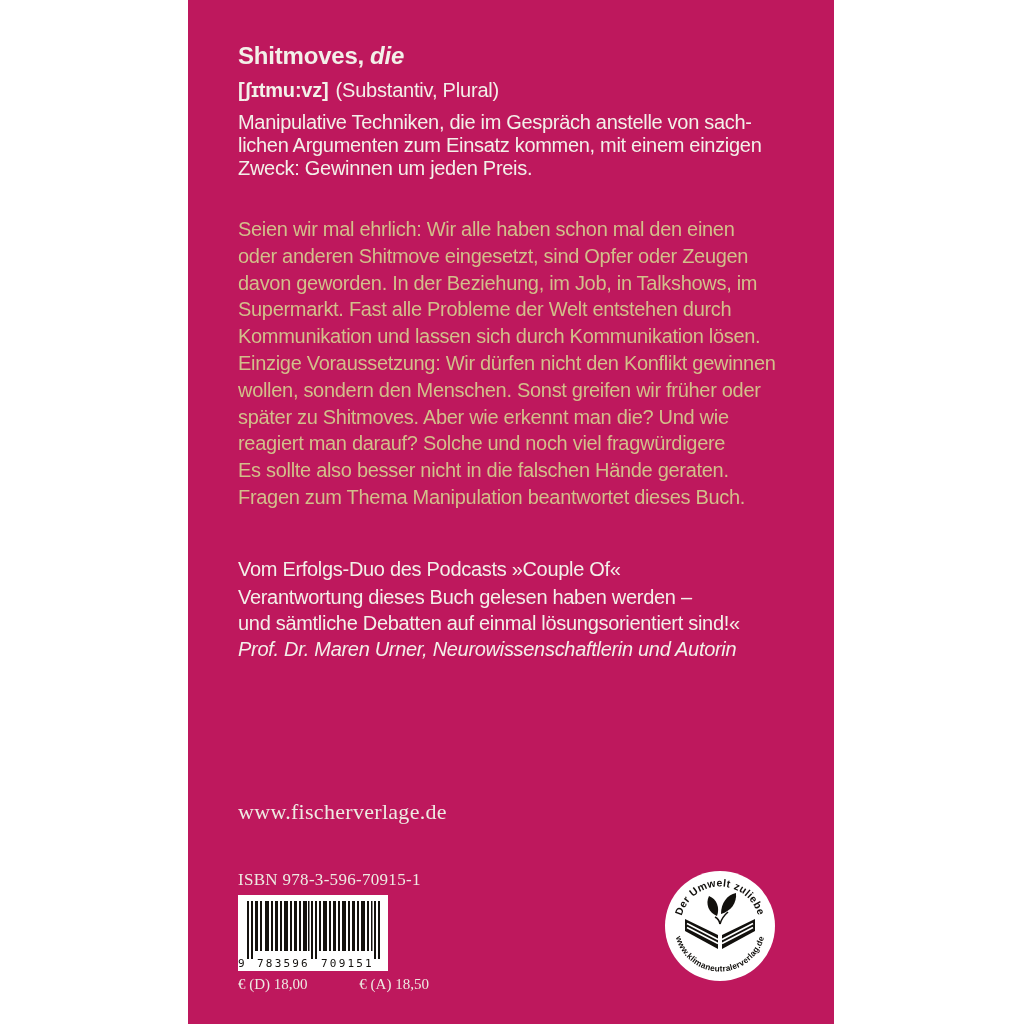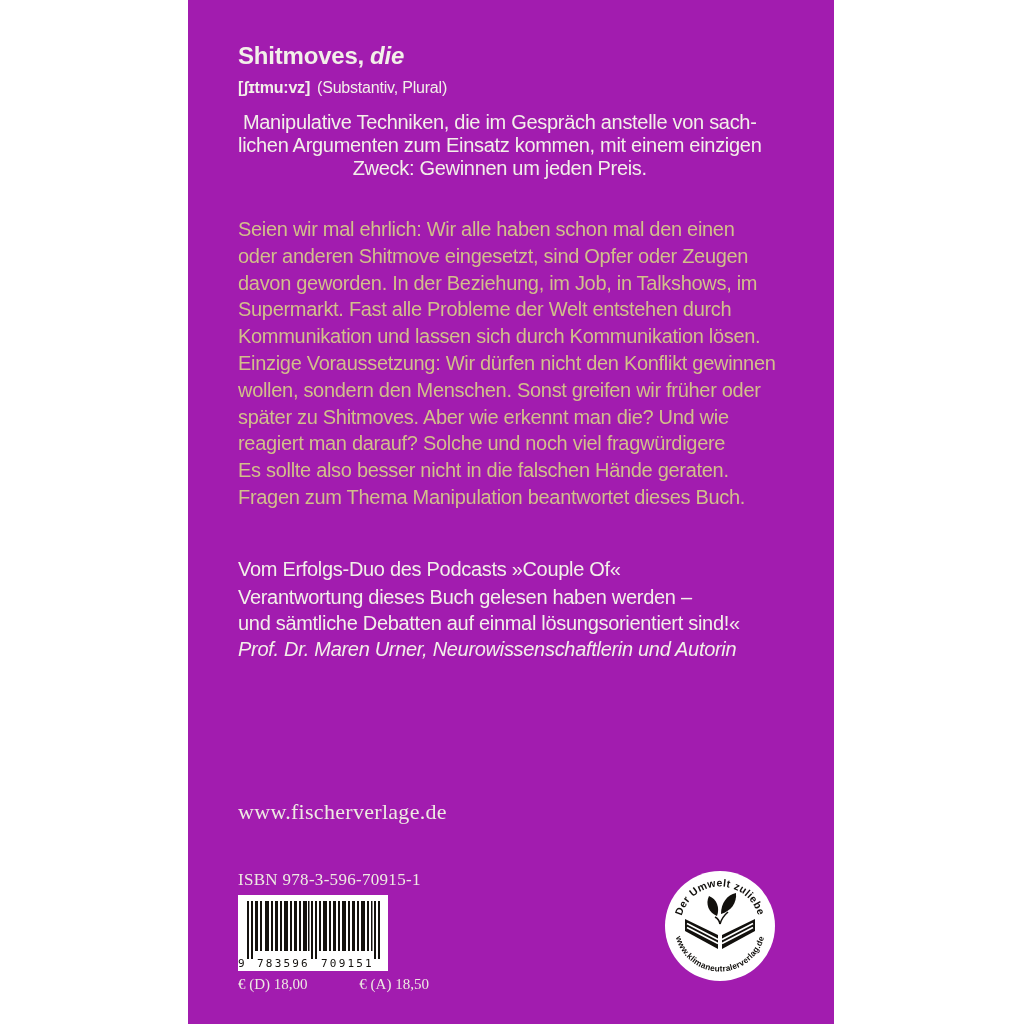--- a/index.html
+++ b/index.html
@@ -7,35 +7,35 @@
     width:1024px;height:1024px;
     background:#ffffff;
     position:relative;
     font-family:"Liberation Sans", sans-serif;
     overflow:hidden;
   }
   .cover{
     position:absolute;
     left:188px;top:0;
     width:646px;height:1024px;
-    background:#a21caf;
+    background:#be185d;
   }
   .blk{position:absolute;left:50px;white-space:nowrap;}
   .title{
     top:42px;
     font-size:24px;font-weight:bold;
     color:#f3f0e9;letter-spacing:-0.2px;
   }
   .title .it{font-style:italic;margin-left:6px;}
   .phonetic{
-    top:79px;font-size:16px;color:#f3f0e9;letter-spacing:-0.2px;
+    top:79px;font-size:20px;color:#f3f0e9;letter-spacing:-0.2px;
   }
   .phonetic .b{font-weight:bold;}
   .phonetic .g{margin-left:7px;font-weight:normal;}
-  .definition{top:111px;color:#f3f0e9;text-align:center;}
+  .definition{top:111px;color:#f3f0e9;}
   .definition .line{font-size:20px;line-height:23px;letter-spacing:-0.3px;}
   .blurb{top:216px;color:#d2bf8a;}
   .blurb .line{font-size:20px;line-height:26.8px;letter-spacing:-0.3px;}
   .podcast{top:558px;font-size:20px;color:#f3f0e9;letter-spacing:-0.3px;}
   .quote{top:584px;color:#f3f0e9;}
   .quote .line{font-size:20px;line-height:26px;letter-spacing:-0.3px;}
   .quote .attr{font-style:italic;}
   .website{top:799px;font-family:"Liberation Serif",serif;font-size:22px;color:#eeeae2;letter-spacing:0.3px;}
   .isbn{top:870px;font-family:"Liberation Serif",serif;font-size:17px;color:#eeeae2;letter-spacing:0.3px;}
   .barcode{top:895px;left:50px;width:150px;height:76px;}

